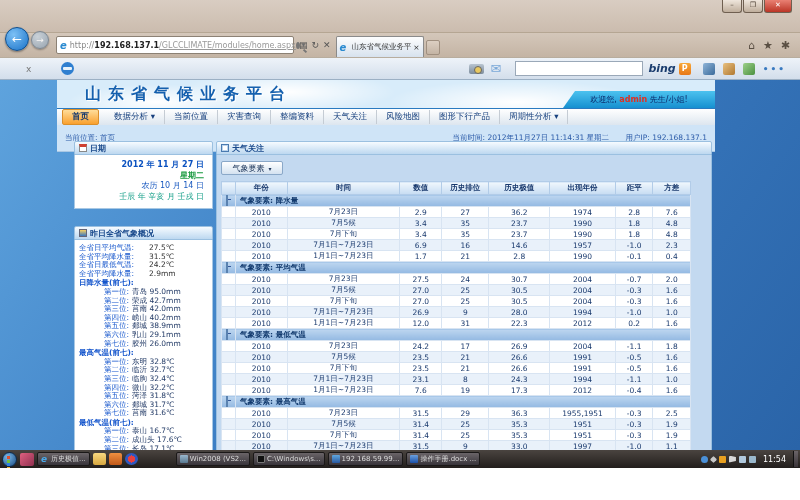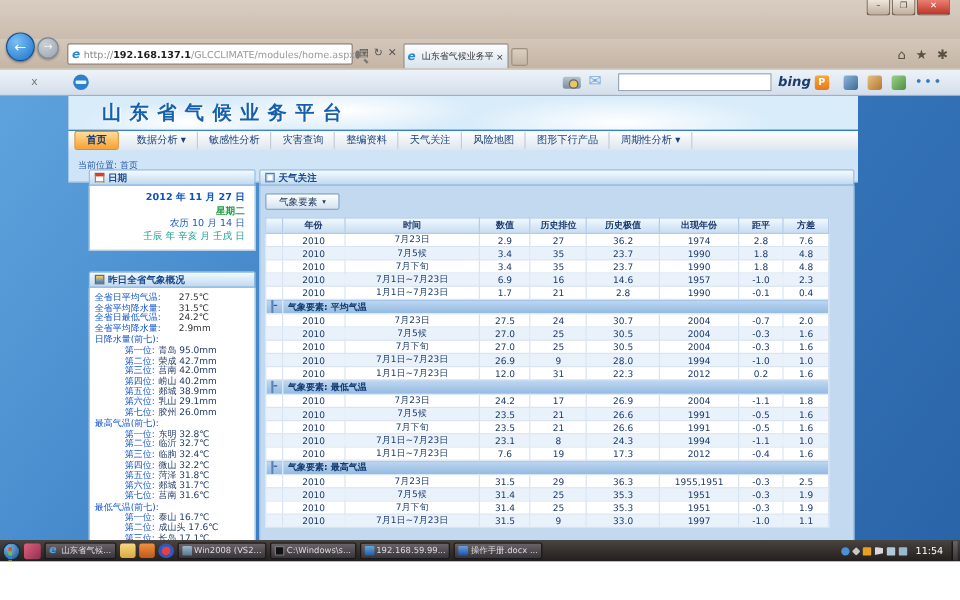--- a/index.html
+++ b/index.html
@@ -10,21 +10,21 @@
   .titlebar { height:33px; background:linear-gradient(180deg,#d9cdc2,#cbbcae); position:relative; border-bottom:1px solid #b5a693;}
   .win-btns { position:absolute; top:0; right:8px; display:flex; }
   .win-btn { width:20px; height:13px; border:1px solid #6f5f50; border-top:none; background:linear-gradient(180deg,#efe6dc,#bfae9c); color:#4a3c30; font-size:7px; line-height:11px; text-align:center; border-radius:0 0 3px 3px; margin-left:1px;}
   .win-btn.close { width:28px; background:linear-gradient(180deg,#e98073,#bb3526); color:#fff; }
   .addr-row { height:24px; background:linear-gradient(180deg,#d4c7ba,#c4b4a4); display:flex; align-items:center; padding-left:56px; position:relative;}
   .nav-circle { position:absolute; left:5px; top:-6px; width:24px; height:24px; border-radius:50%; border:1px solid #0e4e8e; background:radial-gradient(circle at 35% 30%,#7cc0f5,#1a72c8); color:#fff; font-size:12px; line-height:22px; text-align:center; box-shadow:0 1px 2px rgba(0,0,0,.4);}
   .nav-circle.fwd { left:31px; top:-2px; width:18px; height:18px; line-height:16px; font-size:9px; background:radial-gradient(circle at 35% 30%,#c9d4de,#8fa0b0); border-color:#6d7d8d; opacity:.85;}
   .addr-field { width:238px; height:18px; background:#fff; border:1px solid #8c8174; border-radius:2px; display:flex; align-items:center; font-size:8px; padding:0 3px; color:#888;}
   .ie-e { font-style:italic; font-weight:bold; color:#2a8ad0; font-size:10px; margin-right:3px;}
   .addr-host { color:#222; font-weight:bold; }
-  .addr-path { color:#999; }
+  .addr-path { color:#999;text-decoration:underline; }
   .mag { width:7px; height:7px; border:2px solid #777; border-radius:50%; position:relative; margin:0 2px 0 auto;}
   .mag::after { content:""; position:absolute; width:4px; height:2px; background:#777; transform:rotate(45deg); left:5px; top:6px;}
   .addr-tools { display:flex; align-items:center; gap:4px; padding:0 5px; color:#555; font-size:9px;}
   .tab { width:88px; height:21px; margin-top:3px; background:linear-gradient(180deg,#fdfdfd,#d7e2ee); border:1px solid #8a8a8a; border-bottom:none; border-radius:2px 2px 0 0; display:flex; align-items:center; font-size:7.5px; color:#333; padding:0 3px; gap:2px;}
   .tab-title { white-space:nowrap; overflow:hidden; flex:1;}
   .newtab { width:14px; height:15px; margin:5px 0 0 2px; background:linear-gradient(180deg,#dccfc2,#c4b4a4); border:1px solid #a09080; border-radius:2px;}
   .chrome-right { margin-left:auto; display:flex; gap:8px; padding-right:10px; color:#5a4f43; font-size:11px;}
   .toolbar2 { height:23px; background:linear-gradient(180deg,#eef3f9,#d3deeb); border-top:1px solid #b8ad9e; border-bottom:1px solid #9cb0c4; display:flex; align-items:center; font-size:9px; color:#666; padding:0 8px;}
   .tb-x { margin-left:18px; color:#777; font-size:9px;}
   .noentry { width:13px; height:13px; border-radius:50%; background:#2f7fd0; position:relative; margin-left:30px;}
@@ -72,21 +72,21 @@
   .date-panel .panel-bd { padding:5px 8px 6px 16px; text-align:right; font-size:8px; line-height:10.5px;}
   .d-blue { color:#0b52c0; font-weight:bold;}
   .d-green { color:#1a9a40; font-weight:bold;}
   .d-dark { color:#1a5ac0;}
   .d-teal { color:#18a08a;}
   .wx-panel { margin-top:17px;}
   .wx-panel .panel-bd { padding:4px 3px 4px 4px; font-size:7.5px; line-height:8.6px; color:#222;}
   .wx-row { display:flex; white-space:nowrap;}
   .wx-label { color:#1455cc; width:70px; flex:none;}
   .wx-val { color:#333;}
-  .wx-sec { color:#1455cc; font-weight:normal; margin-top:1px;}
+  .wx-sec { color:#1455cc; font-weight:bold; margin-top:1px;}
   .rank-row { display:flex; padding-left:25px; white-space:nowrap;}
   .rank-label { color:#1455cc; width:28px; flex:none;}
   .rank-val { color:#223a66;}
 
   .main-panel { flex:1; display:flex; flex-direction:column;}
   .main-bd { background:#c3d9f0; border:1px solid #9bc0e0; border-top:none; padding:6px 20px 30px 4px;}
   .filter-btn { width:62px; height:14px; background:linear-gradient(180deg,#ffffff,#d4e2f0); border:1px solid #8aa8c8; border-radius:2px; font-size:8px; color:#223a5e; display:flex; align-items:center; justify-content:center; gap:4px; margin-bottom:6px;}
   table { width:100%; border-collapse:collapse; background:#fff; font-size:7.5px; color:#1a3a6e; table-layout:fixed;}
   th { height:13px; background:linear-gradient(180deg,#f0f7fd,#c6dcf2); border:1px solid #b2cce8; font-weight:bold; font-size:7.5px;}
   td { height:11px; border:1px solid #d8e4f2; text-align:center; overflow:hidden; white-space:nowrap;}
@@ -175,34 +175,39 @@
     <span class="dots">•••</span>
   </div>
 
   <div class="viewport">
     <div class="page">
       <div class="page-header">
         <div class="cloud c1"></div>
         <div class="cloud c2"></div>
         <div class="cloud c3"></div>
         <div class="site-title">山东省气候业务平台</div>
+        <div class="welcome"><span>欢迎您, </span><span class="u">admin</span><span> 先生/小姐!</span></div>
       </div>
       <div class="nav-bar">
           <div class="nav-item nav-active">首页</div>
           <div class="nav-item">数据分析 ▾</div>
-          <div class="nav-item">敏感性分析</div>
+          <div class="nav-item">当前位置</div>
           <div class="nav-item">灾害查询</div>
           <div class="nav-item">整编资料</div>
           <div class="nav-item">天气关注</div>
           <div class="nav-item">风险地图</div>
           <div class="nav-item">图形下行产品</div>
           <div class="nav-item">周期性分析 ▾</div>
         </div>
       <div class="status-row">
         <span>当前位置: 首页</span>
+        <span class="status-right">
+          <span>当前时间: 2012年11月27日 11:14:31 星期二</span>
+          <span>用户IP: 192.168.137.1</span>
+        </span>
       </div>
 
       <div class="content">
 
         <div class="sidebar">
           <div class="date-panel">
             <div class="panel-hd">
               <span class="ic-cal"></span>
               <span>日期</span>
             </div>
@@ -339,20 +344,24 @@
                     <th>时间</th>
                     <th>数值</th>
                     <th>历史排位</th>
                     <th>历史极值</th>
                     <th>出现年份</th>
                     <th>距平</th>
                     <th>方差</th>
                   </tr>
                 </thead>
               <tbody id="tbody">
+                  <tr class="grp">
+                    <td><span class="expand-box"></span></td>
+                    <td colspan="8">气象要素: 降水量</td>
+                  </tr>
                   <tr>
                     <td></td>
                     <td>2010</td>
                     <td>7月23日</td>
                     <td>2.9</td>
                     <td>27</td>
                     <td>36.2</td>
                     <td>1974</td>
                     <td>2.8</td>
                     <td>7.6</td>
@@ -579,27 +588,27 @@
     <div class="orb">
         <i class="o1"></i>
         <i class="o2"></i>
         <i class="o3"></i>
         <i class="o4"></i>
       </div>
     <div class="tb-pin pin-a"></div>
     <span id="tb-windows" style="display:flex;gap:3px;align-items:center;">
         <div class="tbar-win">
           <span class="wi wi-ie">e</span>
-          <span>山东省气候...</span>
+          <span>历史极值...</span>
         </div>
       </span>
     <div class="tb-pin wi-folder" style="width:13px;height:12px;"></div>
     <div class="tb-pin wi-app" style="width:13px;height:12px;"></div>
     <div class="tb-pin wi-media" style="width:13px;height:12px;border-radius:50%;"></div>
-    <span id="tb-windows2" style="display:flex;gap:3px;align-items:center;">
+    <span id="tb-windows2" style="display:flex;gap:3px;align-items:center;margin-left:35px;">
         <div class="tbar-win">
           <span class="wi wi-vm"></span>
           <span>Win2008 (VS2...</span>
         </div>
         <div class="tbar-win">
           <span class="wi wi-cmd"></span>
           <span>C:\Windows\s...</span>
         </div>
         <div class="tbar-win">
           <span class="wi wi-rdp"></span>

